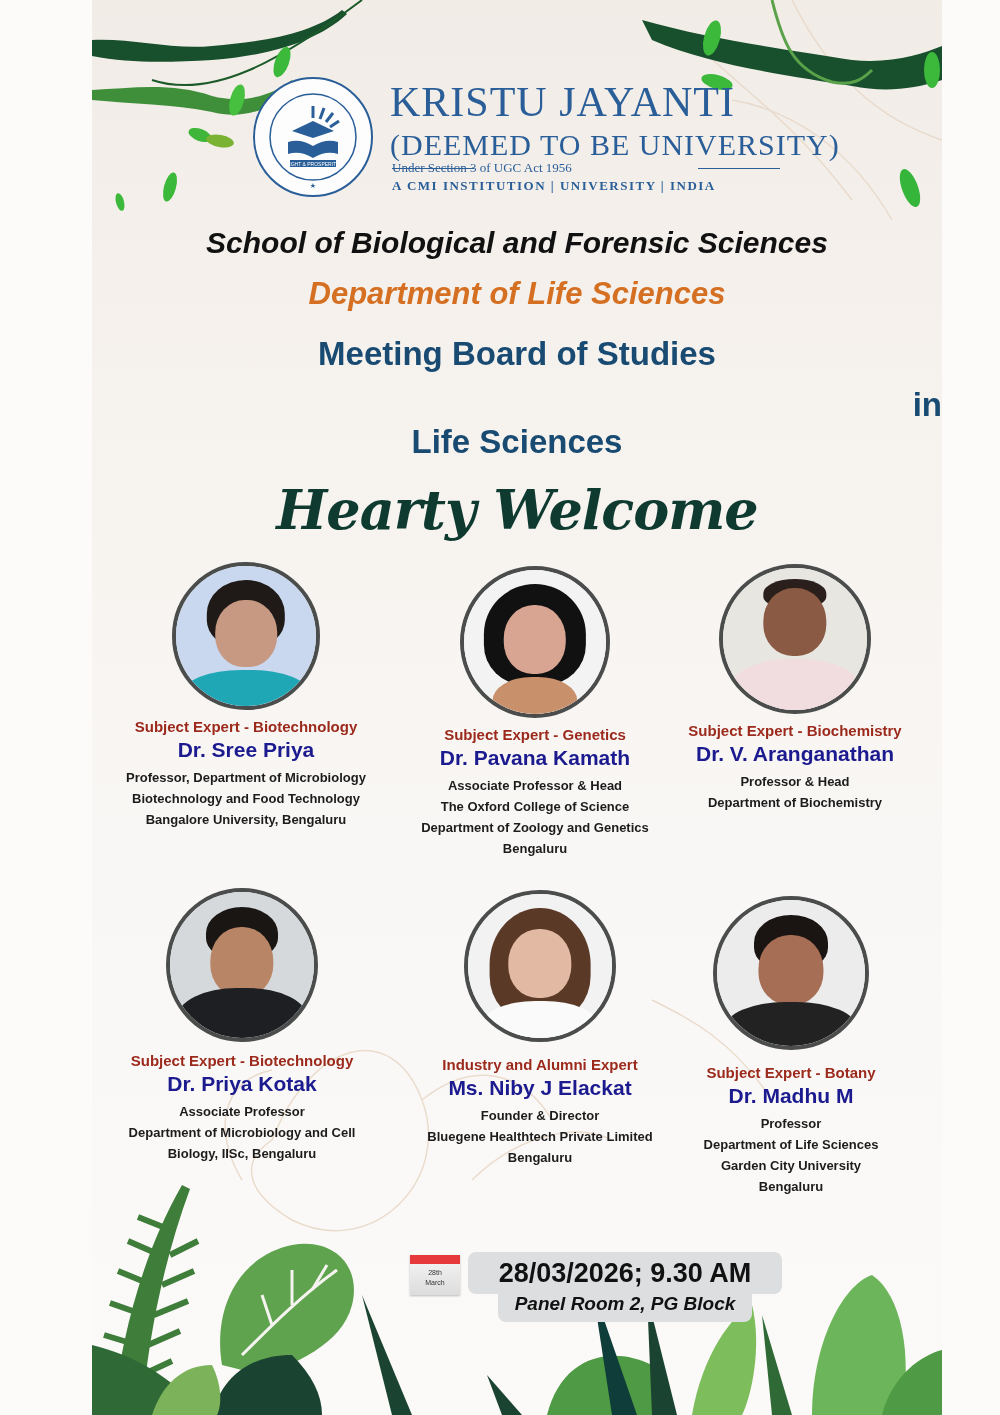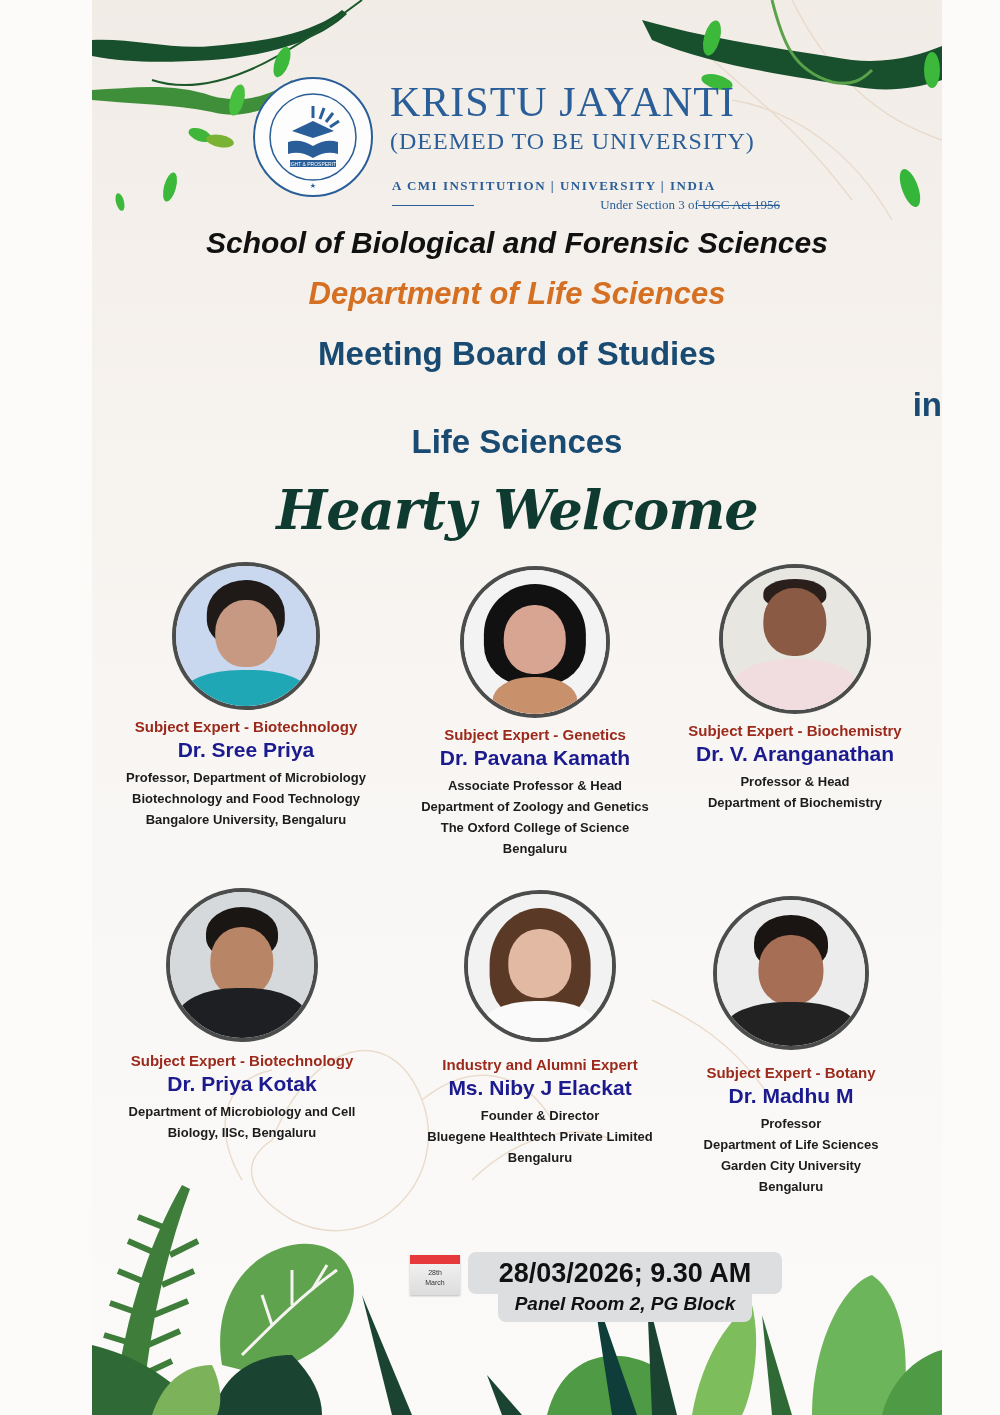--- a/index.html
+++ b/index.html
@@ -6,22 +6,22 @@
   body { width: 1000px; height: 1415px; background: #fcfbfa; position: relative; overflow: hidden; font-family: "Liberation Sans", sans-serif; }
   .poster { position: absolute; left: 92px; top: 0; width: 850px; height: 1415px; background: linear-gradient(180deg, #f1ece6 0%, #f6f2ee 30%, #f9f7f5 60%, #fbfaf8 100%); overflow: hidden; }
   .deco { position: absolute; }
   .vine-top { left: 0; top: 0; width: 850px; height: 220px; }
   .plants-bottom { left: 0; bottom: 0; width: 850px; height: 240px; }
   .outline { position: absolute; pointer-events: none; }
 
   .header { position: absolute; left: 160px; top: 76px; width: 530px; height: 124px; }
   .seal { position: absolute; left: 0; top: 0; width: 122px; height: 122px; }
   .uni-name { position: absolute; left: 138px; top: 2px; font-family: "Liberation Serif", serif; color: #2a5e98; font-size: 42px; letter-spacing: 1px; white-space: nowrap; }
-  .uni-sub { position: absolute; left: 138px; top: 52px; font-family: "Liberation Serif", serif; color: #2a5e98; font-size: 24px; letter-spacing: 1px; white-space: nowrap; }
-  .uni-act { position: absolute; left: 140px; top: 84px; width: 388px; text-align: right; font-family: "Liberation Serif", serif; color: #2a5e98; font-size: 13px; margin-top: 37px; }
+  .uni-sub { position: absolute; left: 138px; top: 52px; font-family: "Liberation Serif", serif; color: #2a5e98; font-size: 30px; letter-spacing: 1px; white-space: nowrap; }
+  .uni-act { position: absolute; left: 140px; top: 84px; width: 388px; text-align: left; font-family: "Liberation Serif", serif; color: #2a5e98; font-size: 13px; }
   .uni-act::before, .uni-act::after { content: ""; position: absolute; top: 8px; height: 1px; background: #2a5e98; width: 82px; }
   .uni-act::before { left: 0; } .uni-act::after { right: 0; }
   .uni-tag { position: absolute; left: 140px; top: 102px; font-family: "Liberation Serif", serif; color: #2a5e98; font-size: 13px; font-weight: bold; letter-spacing: 1.5px; white-space: nowrap; }
 
   .t-school { position: absolute; left: 0; width: 850px; top: 226px; text-align: center; font-size: 30px; font-style: italic; font-weight: bold; color: #111; }
   .t-dept { position: absolute; left: 0; width: 850px; top: 276px; text-align: center; font-size: 31px; font-style: italic; font-weight: bold; color: #d56f22; }
   .t-meet { position: absolute; left: 0; width: 850px; top: 335px; text-align: center; font-size: 33px; font-weight: bold; color: #184a72; }
   .t-in { position: absolute; left: 0; width: 850px; top: 386px; text-align: right; font-size: 33px; font-weight: bold; color: #184a72; }
   .t-life { position: absolute; left: 0; width: 850px; top: 423px; text-align: center; font-size: 33px; font-weight: bold; color: #184a72; }
   .t-welcome { position: absolute; left: 0; width: 850px; top: 478px; text-align: center; font-family: "DejaVu Serif", serif; font-size: 54px; font-style: italic; font-weight: bold; color: #0e3a30; letter-spacing: -1px; }
@@ -131,22 +131,22 @@
     <div class="photo" style="width:150px;height:152px;">
       <div class="bg" style="background:#f3f3f3"></div>
       <div class="hair" style="background:#111; width:72%; height:70%;"></div>
       <div class="head" style="background:#d9a593"></div>
       <div class="body" style="background:#c9906c; width:60%;"></div>
     </div>
     <div class="role">Subject Expert - Genetics</div>
     <div class="name">Dr. Pavana Kamath</div>
     <div class="desc">
       <div>Associate Professor &amp; Head</div>
+      <div>The Oxford College of Science</div>
       <div>Department of Zoology and Genetics</div>
-      <div>The Oxford College of Science</div>
       <div>Bengaluru</div>
     </div>
   </div>
 
   <div class="expert" style="left:553px;top:564px;">
     <div class="photo" style="width:152px;height:150px;">
       <div class="bg" style="background:#e8e6e0"></div>
       <div class="hair" style="background:#2a1f1a; width:44%; height:20%; top:8%;"></div>
       <div class="head" style="background:#8a5a44; top:14%;"></div>
       <div class="body" style="background:#f1dde0; height:46%;"></div>
@@ -162,20 +162,21 @@
   <div class="expert" style="left:0px;top:888px;">
     <div class="photo" style="width:152px;height:154px;">
       <div class="bg" style="background:#d6d9dc"></div>
       <div class="hair" style="background:#1a1614; width:50%; height:36%;"></div>
       <div class="head" style="background:#b88666;"></div>
       <div class="body" style="background:#1d1f22; height:44%;"></div>
     </div>
     <div class="role" style="margin-top:10px">Subject Expert - Biotechnology</div>
     <div class="name">Dr. Priya Kotak</div>
     <div class="desc">
+      <div>Associate Professor</div>
       <div>Department of Microbiology and Cell</div>
       <div>Biology, IISc, Bengaluru</div>
     </div>
   </div>
 
   <div class="expert" style="left:298px;top:890px;">
     <div class="photo" style="width:152px;height:152px;">
       <div class="bg" style="background:#f2f2f2"></div>
       <div class="hair" style="background:#5a3a26; width:70%; height:78%;"></div>
       <div class="head" style="background:#e2b9a2"></div>

